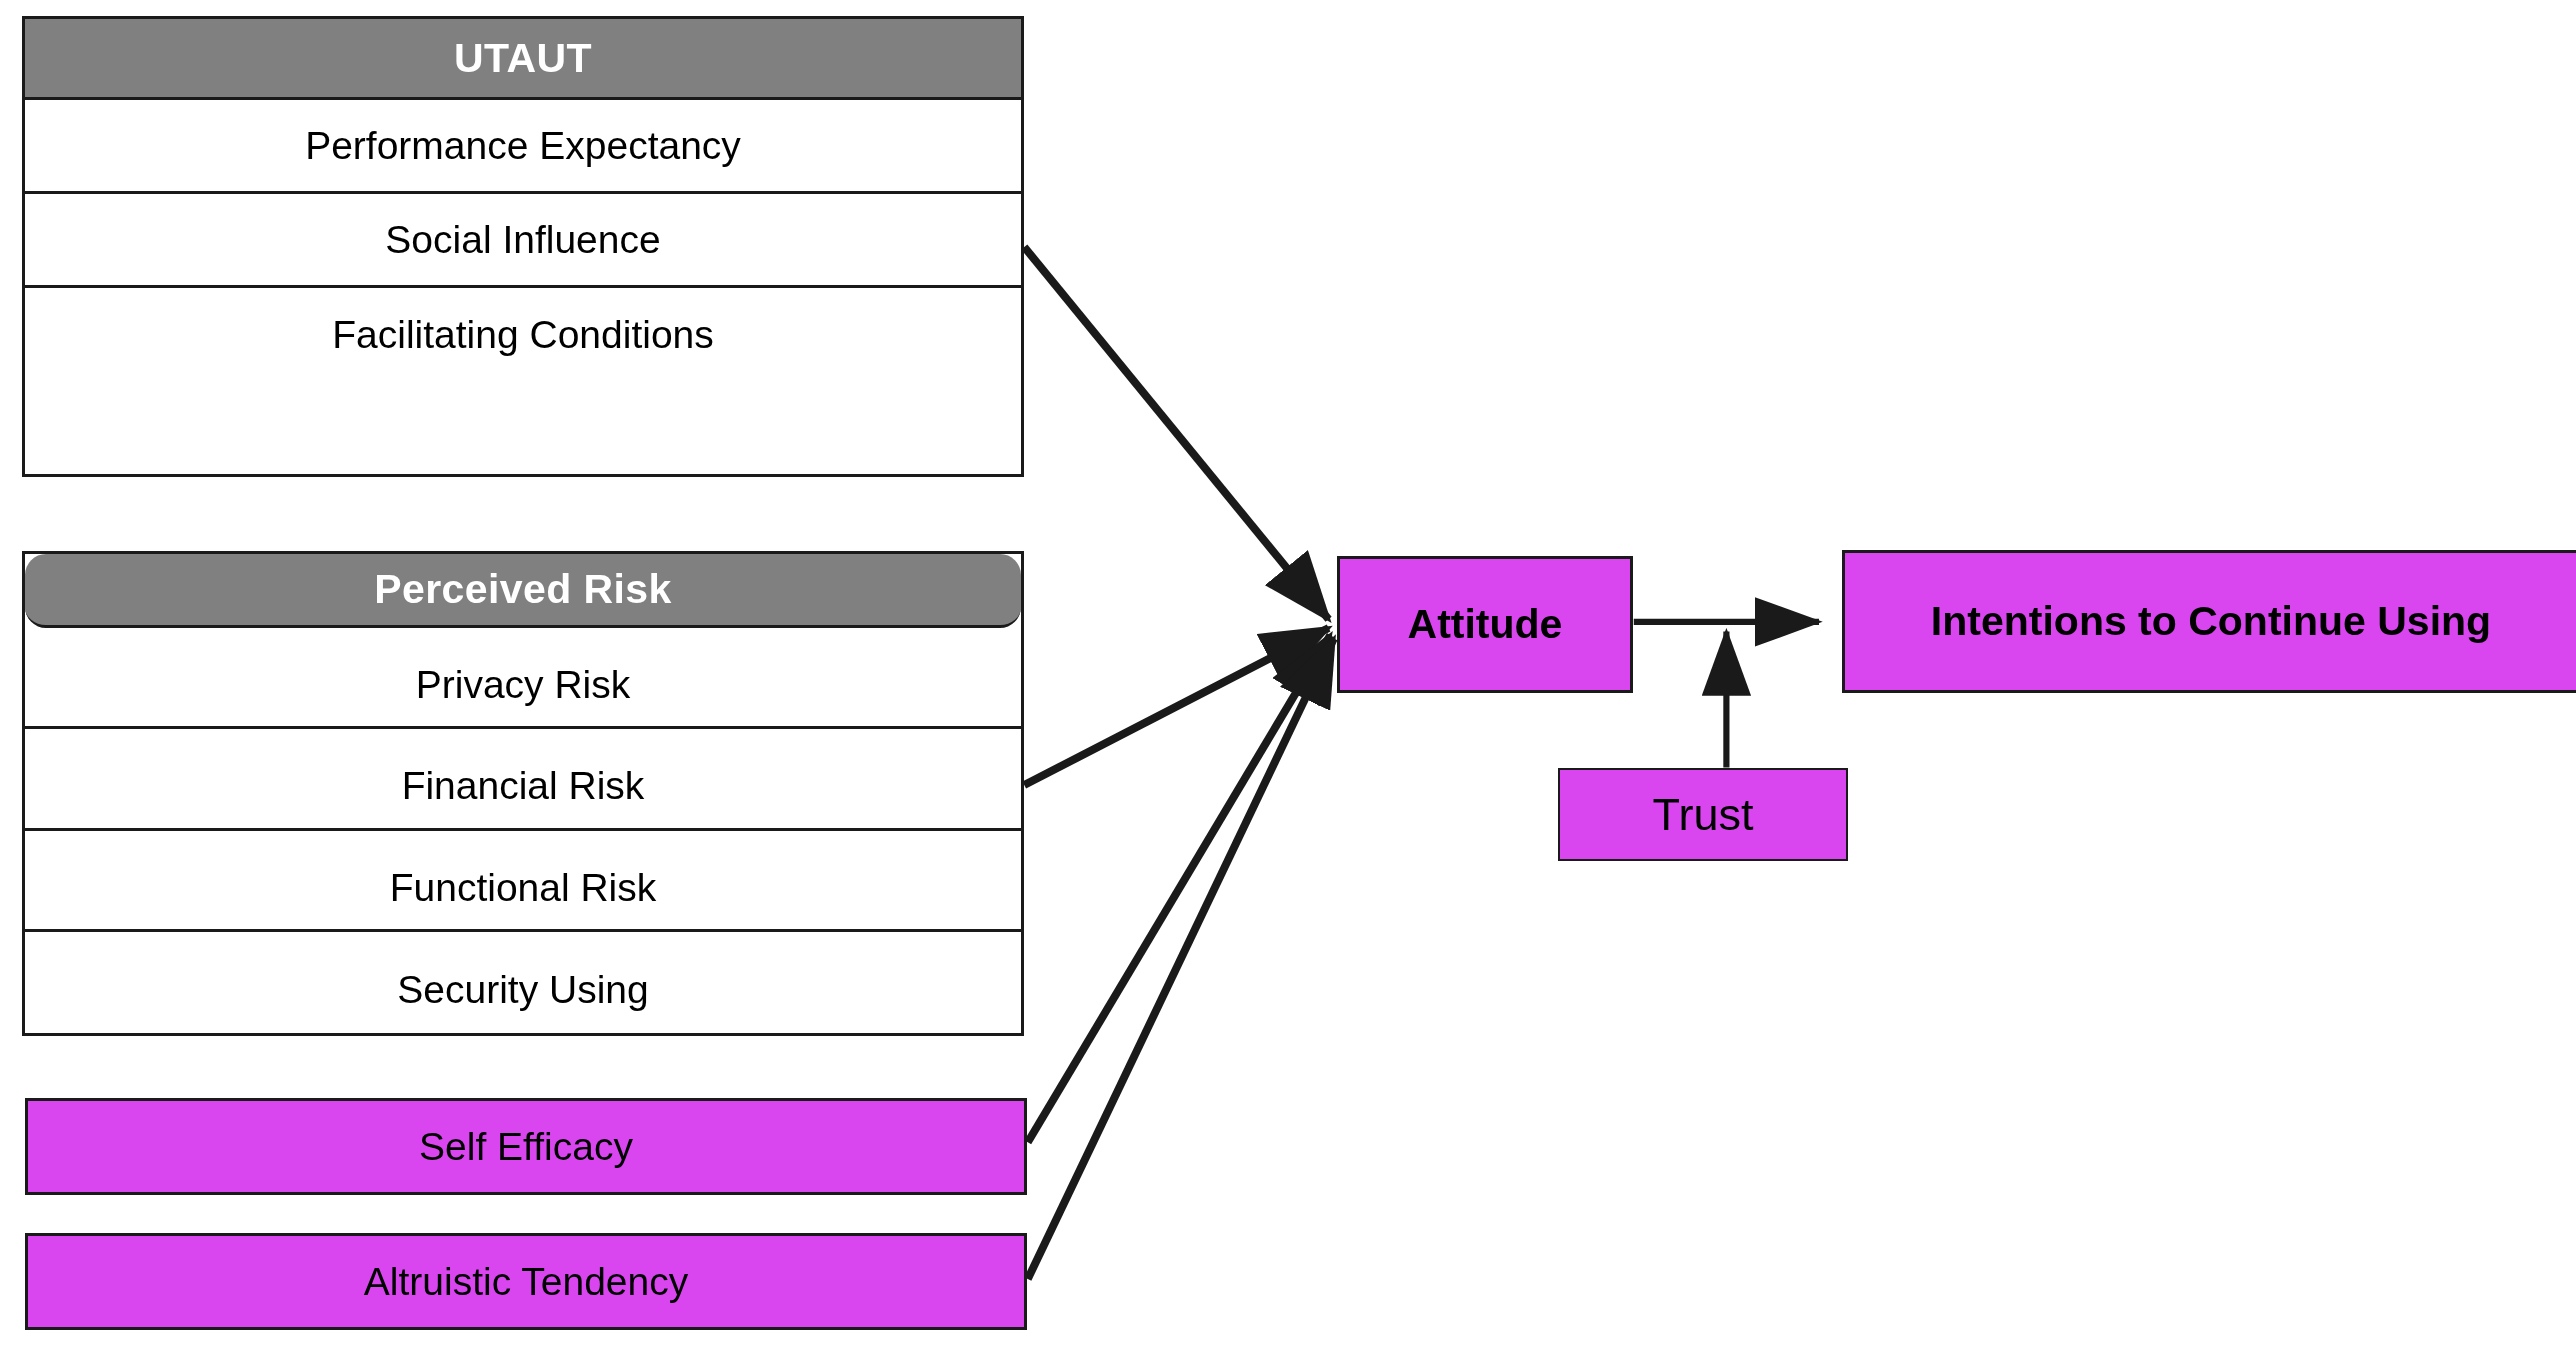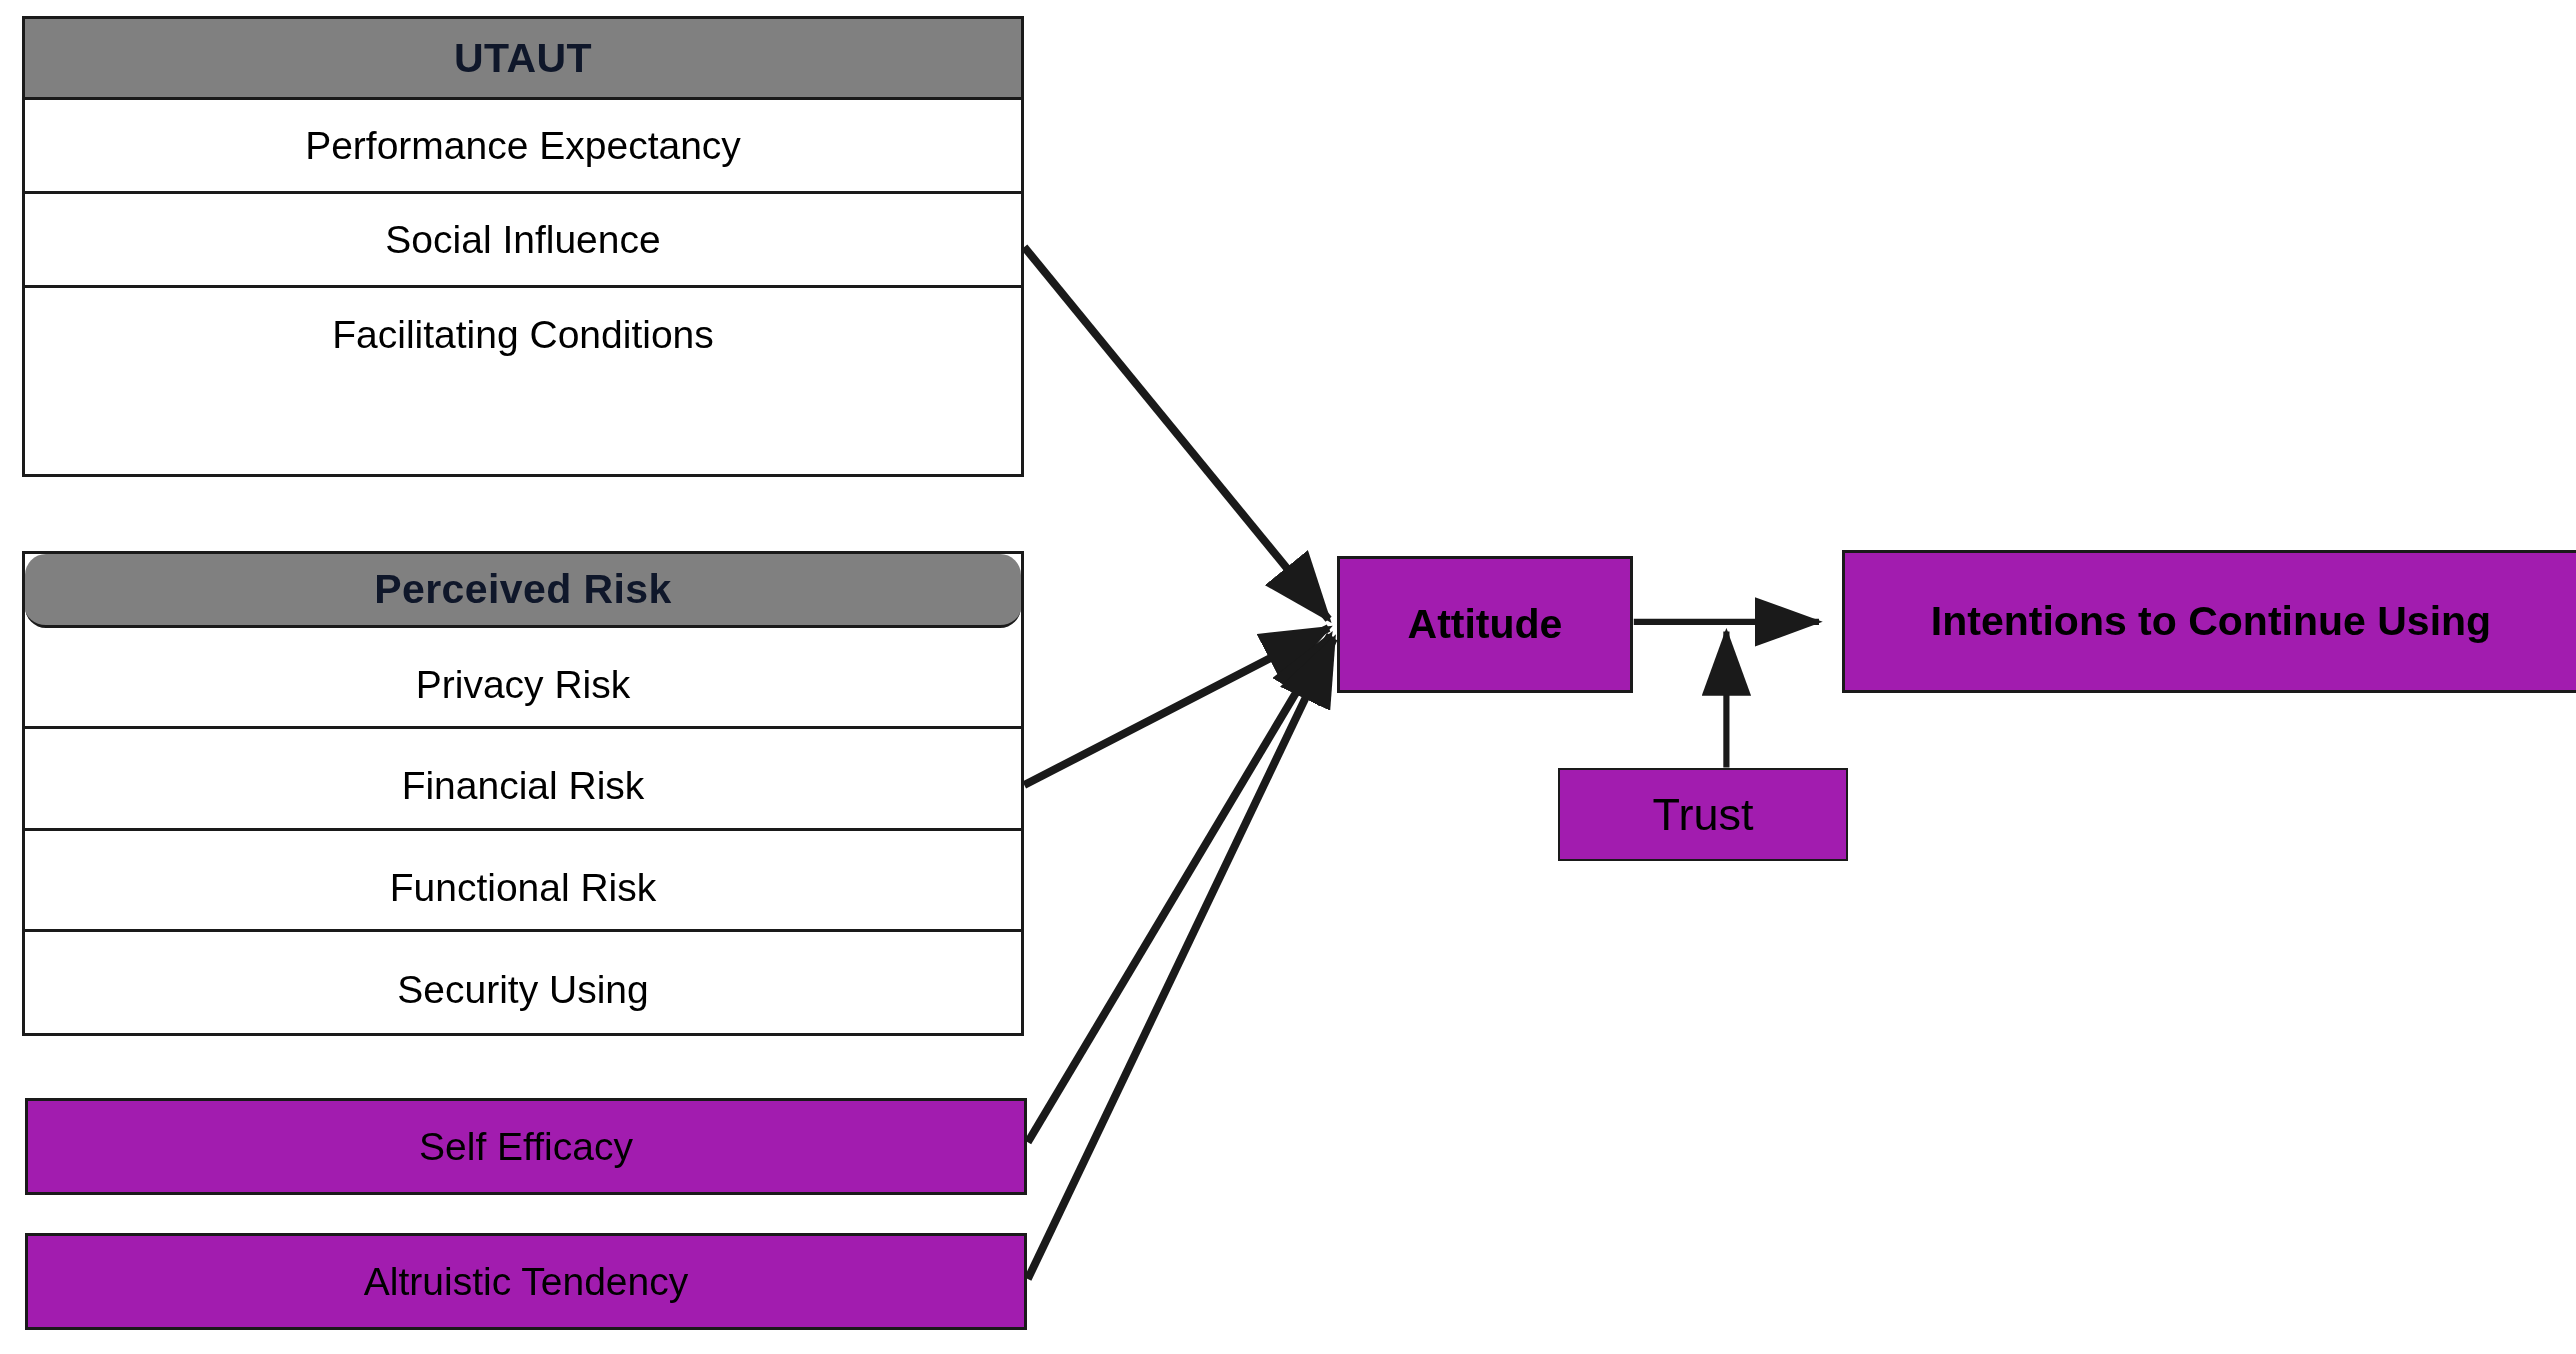--- a/index.html
+++ b/index.html
@@ -27,42 +27,42 @@
     top: 0;
     width: 2576px;
     height: 1354px;
     z-index: 1;
   }
 
   
   .node-box {
     position: absolute;
     z-index: 2;
-    background: #a21caf;
+    background: #d946ef;
     border: 3.5px solid #1a1a1a;
     box-sizing: border-box;
     display: flex;
     align-items: center;
     justify-content: center;
     text-align: center;
   }
 
   
   .group-table {
     position: absolute;
     z-index: 2;
     background: #ffffff;
     border: 3.5px solid #1a1a1a;
     box-sizing: border-box;
     display: flex;
     flex-direction: column;
   }
   .group-header {
     background: #808080;
-    color: #0f172a;
+    color: #ffffff;
     font-weight: bold;
     display: flex;
     align-items: center;
     justify-content: center;
     box-sizing: border-box;
     border-bottom: 3.5px solid #1a1a1a;
     font-size: 41px;
     letter-spacing: 0.4px;
   }
   .group-row {

